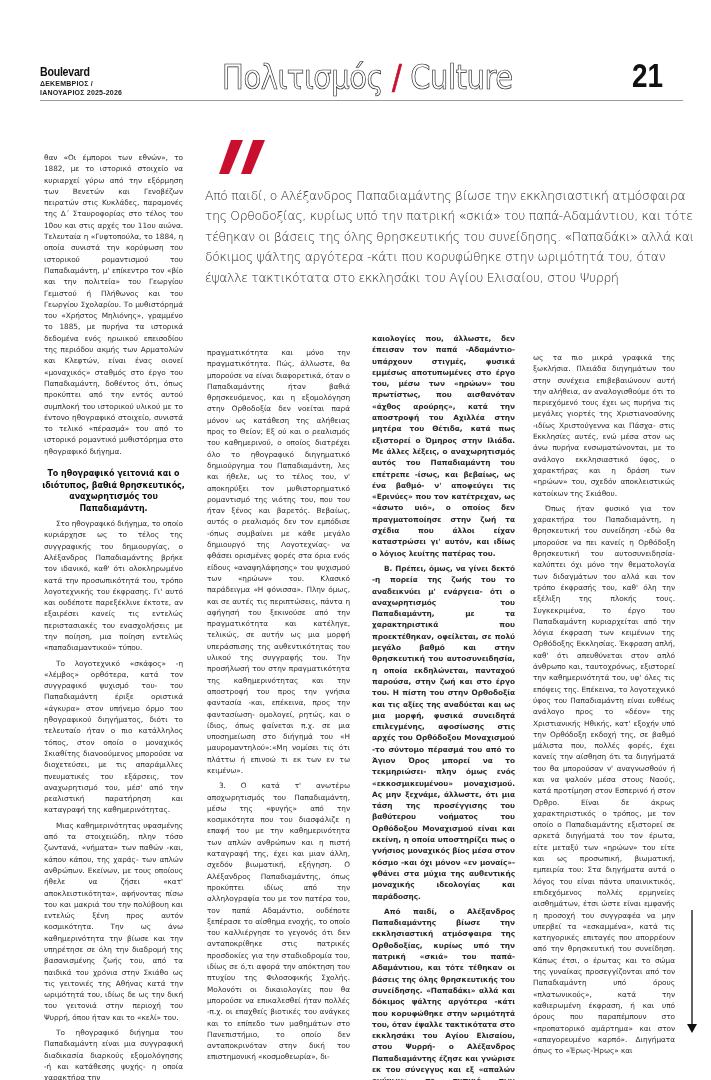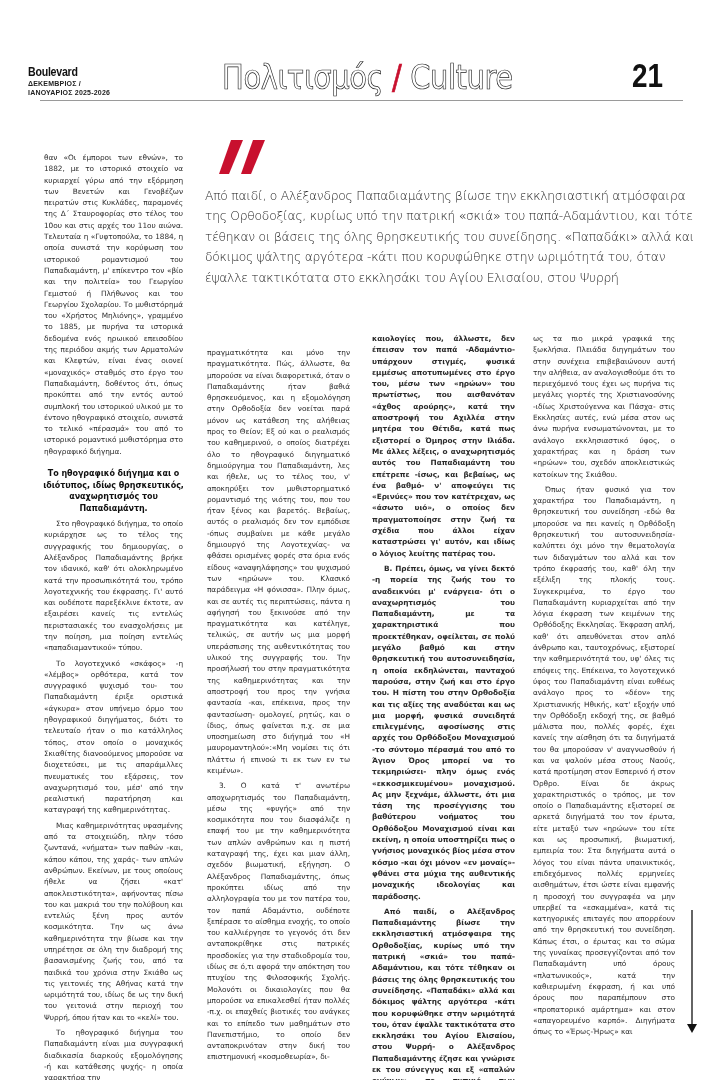--- a/index.html
+++ b/index.html
@@ -1,37 +1,37 @@
 <!DOCTYPE html>
 <html><head>
 <meta charset="utf-8">
 <style>
   html, body { margin:0; padding:0; background:#ffffff; }
   body { width:711px; height:1080px; position:relative; overflow:hidden; font-family:"DejaVu Sans", sans-serif; color:#222; }
-  .masthead { position:absolute; left:28px; top:66px; line-height:1; }
+  .masthead { position:absolute; left:40px; top:66px; line-height:1; }
   .brand { font-family:"Liberation Sans", sans-serif; font-weight:700; font-size:12.5px; letter-spacing:-0.3px; color:#111; transform:scaleX(0.85); transform-origin:left; display:block; }
   .issue { font-family:"Liberation Sans", sans-serif; font-weight:700; font-size:7px; color:#222; line-height:8.5px; letter-spacing:0.2px; display:block; margin-top:1px; }
   .section-title { position:absolute; left:222px; top:58px; font-family:"DejaVu Sans", sans-serif; font-weight:200; font-size:33px; color:#222; letter-spacing:-0.5px; transform:scaleX(0.88); transform-origin:left; white-space:nowrap; -webkit-text-stroke:0; }
   .section-title .t { font-weight:normal; color:#fff; -webkit-text-stroke:0.7px #222; }
   .section-title .slash { color:#c8102e; -webkit-text-stroke:0.7px #c8102e; }
   .page-number { position:absolute; left:632px; top:56px; font-family:"Liberation Sans", sans-serif; font-weight:700; font-size:34px; color:#111; transform:scaleX(0.82); transform-origin:left; }
   .rule { position:absolute; left:40px; top:100px; width:643px; height:1px; background:#9a9a9a; }
 
   .quote-mark { position:absolute; left:219px; top:140px; }
   .pull-quote { position:absolute; left:205px; top:186px; width:492px; font-family:"DejaVu Sans", sans-serif; font-size:12.3px; line-height:20.4px; color:#1a1a1a; letter-spacing:-0.25px; font-weight:300; }
 
   .col { position:absolute; font-family:"DejaVu Sans", sans-serif; font-size:7.35px; line-height:11.3px; color:#2a2a2a; text-align:justify; letter-spacing:-0.05px; }
   .col p { margin:4px; text-indent:12px; }
   .col p.noindent { text-indent:0; }
   .col p.gap { margin-top:3px; }
   .col h3 { margin:11px 0 0 0; font-size:8px; line-height:11.5px; font-weight:700; color:#111; text-align:center; }
   .col1 { left:40px; top:148px; width:147px; }
   .col2 { left:203px; top:343px; width:151px; }
   .col3 { left:368px; top:329px; width:151px;font-weight:bold; }
-  .col4 { left:529px; top:329px; width:150px; }
+  .col4 { left:529px; top:348px; width:150px; }
 
   .arrow { position:absolute; left:686px; top:910px; width:12px; height:125px; }
 </style>
 </head>
 <body>
 
 <div class="masthead">
   <span class="brand">Boulevard</span>
   <span class="issue">ΔΕΚΕΜΒΡΙΟΣ /</span>
   <span class="issue">ΙΑΝΟΥΑΡΙΟΣ 2025-2026</span>
@@ -47,21 +47,21 @@
 <div class="rule"></div>
 
 <svg class="quote-mark" width="50" height="36" viewBox="0 0 50 36">
   <polygon points="12,0 24,0 10,34 0,34" fill="#c8102e"></polygon>
   <polygon points="34,0 46,0 32,34 22,34" fill="#c8102e"></polygon>
 </svg>
 <div class="pull-quote">Από παιδί, ο Αλέξανδρος Παπαδιαμάντης βίωσε την εκκλησιαστική ατμόσφαιρα της Ορθοδοξίας, κυρίως υπό την πατρική «σκιά» του παπά-Αδαμάντιου, και τότε τέθηκαν οι βάσεις της όλης θρησκευτικής του συνείδησης. «Παπαδάκι» αλλά και δόκιμος ψάλτης αργότερα -κάτι που κορυφώθηκε στην ωριμότητά του, όταν έψαλλε τακτικότατα στο εκκλησάκι του Αγίου Ελισαίου, στου Ψυρρή</div>
 
 <div class="col col1">
   <p class="noindent">θαν «Οι έμποροι των εθνών», το 1882, με το ιστορικό στοιχείο να κυριαρχεί γύρω από την εξόρμηση των Βενετών και Γενοβέζων πειρατών στις Κυκλάδες, παραμονές της Δ΄ Σταυροφορίας στο τέλος του 10ου και στις αρχές του 11ου αιώνα. Τελευταία η «Γυφτοπούλα, το 1884, η οποία συνιστά την κορύφωση του ιστορικού ρομαντισμού του Παπαδιαμάντη, μ' επίκεντρο τον «βίο και την πολιτεία» του Γεωργίου Γεμιστού ή Πλήθωνος και του Γεωργίου Σχολαρίου. Το μυθιστόρημά του «Χρήστος Μηλιόνης», γραμμένο το 1885, με πυρήνα τα ιστορικά δεδομένα ενός ηρωικού επεισοδίου της περιόδου ακμής των Αρματολών και Κλεφτών, είναι ένας οιονεί «μοναχικός» σταθμός στο έργο του Παπαδιαμάντη, δοθέντος ότι, όπως προκύπτει από την εντός αυτού συμπλοκή του ιστορικού υλικού με το έντονο ηθογραφικό στοιχείο, συνιστά το τελικό «πέρασμά» του από το ιστορικό ρομαντικό μυθιστόρημα στο ηθογραφικό διήγημα.</p>
-  <h3>Το ηθογραφικό διήγημα και ο ιδιότυπος, ιδίως θρησκευτικός, αναχωρητισμός του Παπαδιαμάντη.</h3>
+  <h3>Το ηθογραφικό γειτονιά και ο ιδιότυπος, βαθιά θρησκευτικός, αναχωρητισμός του Παπαδιαμάντη.</h3>
   <p>Στο ηθογραφικό διήγημα, το οποίο κυριάρχησε ως το τέλος της συγγραφικής του δημιουργίας, ο Αλέξανδρος Παπαδιαμάντης βρήκε τον ιδανικό, καθ' ότι ολοκληρωμένο κατά την προσωπικότητά του, τρόπο λογοτεχνικής του έκφρασης. Γι' αυτό και ουδέποτε παρεξέκλινε έκτοτε, αν εξαιρέσει κανείς τις εντελώς περιστασιακές του ενασχολήσεις με την ποίηση, μια ποίηση εντελώς «παπαδιαμαντικού» τύπου.</p>
   <p class="gap">Το λογοτεχνικό «σκάφος» -η «λέμβος» ορθότερα, κατά τον συγγραφικό ψυχισμό του- του Παπαδιαμάντη έριξε οριστικά «άγκυρα» στον υπήνεμο όρμο του ηθογραφικού διηγήματος, διότι το τελευταίο ήταν ο πιο κατάλληλος τόπος, στον οποίο ο μοναχικός Σκιαθίτης διανοούμενος μπορούσε να διοχετεύσει, με τις απαράμιλλες πνευματικές του εξάρσεις, τον αναχωρητισμό του, μέσ' από την ρεαλιστική παρατήρηση και καταγραφή της καθημερινότητας.</p>
   <p class="gap">Μιας καθημερινότητας υφασμένης από τα στοιχειώδη, πλην τόσο ζωντανά, «νήματα» των παθών -και, κάπου κάπου, της χαράς- των απλών ανθρώπων. Εκείνων, με τους οποίους ήθελε να ζήσει «κατ' αποκλειστικότητα», αφήνοντας πίσω του και μακριά του την πολύβουη και εντελώς ξένη προς αυτόν κοσμικότητα. Την ως άνω καθημερινότητα την βίωσε και την υπηρέτησε σε όλη την διαδρομή της βασανισμένης ζωής του, από τα παιδικά του χρόνια στην Σκιάθο ως τις γειτονιές της Αθήνας κατά την ωριμότητά του, ιδίως δε ως την δική του γειτονιά στην περιοχή του Ψυρρή, όπου ήταν και το «κελί» του.</p>
   <p class="gap">Το ηθογραφικό διήγημα του Παπαδιαμάντη είναι μια συγγραφική διαδικασία διαρκούς εξομολόγησης -ή και κατάθεσης ψυχής- η οποία χαρακτήρα την</p>
 </div>
 
 <div class="col col2">
   <p class="noindent">πραγματικότητα και μόνο την πραγματικότητα. Πώς, άλλωστε, θα μπορούσε να είναι διαφορετικά, όταν ο Παπαδιαμάντης ήταν βαθιά θρησκευόμενος, και η εξομολόγηση στην Ορθοδοξία δεν νοείται παρά μόνον ως κατάθεση της αλήθειας προς το Θείον; Εξ ού και ο ρεαλισμός του καθημερινού, ο οποίος διατρέχει όλο το ηθογραφικό διηγηματικό δημιούργημα του Παπαδιαμάντη, λες και ήθελε, ως το τέλος του, ν' αποκηρύξει τον μυθιστορηματικό ρομαντισμό της νιότης του, που του ήταν ξένος και βαρετός. Βεβαίως, αυτός ο ρεαλισμός δεν τον εμπόδισε -όπως συμβαίνει με κάθε μεγάλο δημιουργό της Λογοτεχνίας- να φθάσει ορισμένες φορές στα όρια ενός είδους «αναψηλάφησης» του ψυχισμού των «ηρώων» του. Κλασικό παράδειγμα «Η φόνισσα». Πλην όμως, και σε αυτές τις περιπτώσεις, πάντα η αφήγησή του ξεκινούσε από την πραγματικότητα και κατέληγε, τελικώς, σε αυτήν ως μια μορφή υπεράσπισης της αυθεντικότητας του υλικού της συγγραφής του. Την προσήλωσή του στην πραγματικότητα της καθημερινότητας και την αποστροφή του προς την γνήσια φαντασία -και, επέκεινα, προς την φαντασίωση- ομολογεί, ρητώς, και ο ίδιος, όπως φαίνεται π.χ. σε μια υποσημείωση στο διήγημά του «Η μαυρομαντηλού»:«Μη νομίσει τις ότι πλάττω ή επινοώ τι εκ των εν τω κειμένω».</p>
   <p class="gap">3. Ο κατά τ' ανωτέρω αποχωρητισμός του Παπαδιαμάντη, μέσω της «φυγής» από την κοσμικότητα που του διασφάλιζε η επαφή του με την καθημερινότητα των απλών ανθρώπων και η πιστή καταγραφή της, έχει και μιαν άλλη, σχεδόν βιωματική, εξήγηση. Ο Αλέξανδρος Παπαδιαμάντης, όπως προκύπτει ιδίως από την αλληλογραφία του με τον πατέρα του, τον παπά Αδαμάντιο, ουδέποτε ξεπέρασε το αίσθημα ενοχής, το οποίο του καλλιέργησε το γεγονός ότι δεν ανταποκρίθηκε στις πατρικές προσδοκίες για την σταδιοδρομία του, ιδίως σε ό,τι αφορά την απόκτηση του πτυχίου της Φιλοσοφικής Σχολής. Μολονότι οι δικαιολογίες που θα μπορούσε να επικαλεσθεί ήταν πολλές -π.χ. οι επαχθείς βιοτικές του ανάγκες και το επίπεδο των μαθημάτων στο Πανεπιστήμιο, το οποίο δεν ανταποκρινόταν στην δική του επιστημονική «κοσμοθεωρία», δι-</p>
 </div>

